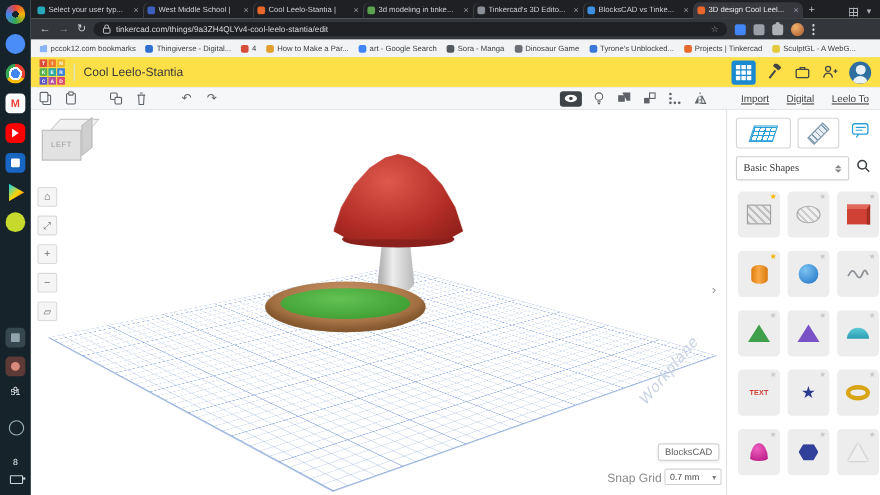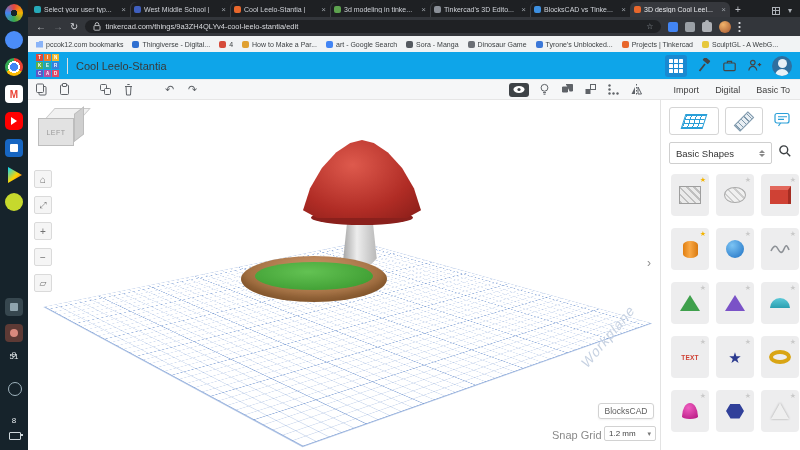--- a/index.html
+++ b/index.html
@@ -69,21 +69,21 @@
   .av-chrome{width:12px;height:12px;border-radius:50%;background:radial-gradient(circle at 35% 30%,#f2b36a,#a3552e);flex:none;}
   .kebab{width:3px;height:11px;background:radial-gradient(circle,#d5d7db 1px,transparent 1.2px) 50% 0/3px 4px repeat-y;flex:none;}
 
   .bookmarks{height:16px;background:#f1f3f4;display:flex;align-items:center;gap:9px;padding:0 8px;font-size:7px;
              color:#3c4043;border-bottom:1px solid #dadce0;white-space:nowrap;overflow:hidden;}
   .bm{display:flex;align-items:center;gap:3px;flex:none;}
   .bm-ic{width:7px;height:7px;border-radius:2px;flex:none;}
   .bm-folder{clip-path:polygon(0 20%,40% 20%,50% 0,100% 0,100% 100%,0 100%);border-radius:0;}
 
   
-  .tc-head{position:absolute;left:28px;top:52px;width:772px;height:28px;background:#0ea5e9;display:flex;align-items:center;
+  .tc-head{position:absolute;left:28px;top:52px;width:772px;height:28px;background:#fde047;display:flex;align-items:center;
            gap:8px;padding:0 8px;border-bottom:1px solid #ececec;box-sizing:border-box;z-index:5;}
   .logo{display:grid;grid-template-columns:repeat(3,7px);grid-auto-rows:7px;gap:1px;}
   .logo span{font-size:4.5px;font-weight:bold;color:#fff;display:flex;align-items:center;justify-content:center;}
   .vr{width:1px;height:16px;background:#e0e0e0;}
   .design-title{font-size:11px;color:#3a3a3a;}
   .head-right{margin-left:auto;display:flex;align-items:center;gap:10px;}
   .grid-btn{width:22px;height:22px;background:#1989d1;border-radius:3px;display:flex;align-items:center;justify-content:center;}
   .grid9{display:grid;grid-template-columns:repeat(3,4px);grid-auto-rows:4px;gap:1px;}
   .grid9 i{background:#fff;border-radius:0.5px;}
   .av-user{width:20px;height:20px;border-radius:50%;background:#2f6f9f;display:flex;align-items:flex-end;justify-content:center;overflow:hidden;}
@@ -92,21 +92,21 @@
 
   
   .tc-tools{position:absolute;left:28px;top:80px;width:772px;height:20px;background:#f6f7f8;border-bottom:1px solid #e6e6e6;
             display:flex;align-items:center;padding:0 6px;gap:8px;box-sizing:border-box;z-index:5;}
   .tbtn{display:flex;align-items:center;justify-content:center;width:15px;height:15px;color:#5f6368;}
   .tbtn svg{display:block;}
   .i-undo::before{content:"\21b6";font-size:11px;} .i-redo::before{content:"\21b7";font-size:11px;}
   .tool-sep{width:10px;}
   .tools-right{margin-left:auto;display:flex;align-items:center;gap:8px;margin-right:22px;}
   .eye-badge{width:20px;height:14px;background:#3e4347;border-radius:3px;display:flex;align-items:center;justify-content:center;}
-  .panel-actions{display:flex;align-items:center;gap:16px;padding-right:4px;font-size:9px;color:#3f3f3f;}
+  .panel-actions{display:flex;align-items:center;gap:16px;padding-right:4px;font-size:9px;color:#3f3f3f;text-decoration:underline;}
 
   
   .viewport{position:absolute;left:28px;top:100px;width:632px;height:350px;background:#fff;overflow:hidden;}
   .workplane{position:absolute;left:97px;top:0;width:430px;height:430px;
     transform:perspective(1000px) rotateX(72deg) rotateZ(-40deg);
     background-image:
       repeating-linear-gradient(0deg,rgba(96,136,202,.50) 0 1px,transparent 1px 60px),
       repeating-linear-gradient(90deg,rgba(96,136,202,.50) 0 1px,transparent 1px 60px),
       repeating-linear-gradient(0deg,rgba(96,136,202,.27) 0 1px,transparent 1px 12px),
       repeating-linear-gradient(90deg,rgba(96,136,202,.27) 0 1px,transparent 1px 12px);
@@ -158,21 +158,21 @@
   .panel-tools{display:flex;align-items:center;gap:6px;padding:7px 6px 5px 8px;}
   .pt-btn{height:28px;border:1px solid #d5d5d5;border-radius:3px;background:#fff;display:flex;align-items:center;justify-content:center;box-sizing:border-box;}
   .pt-a{width:50px;} .pt-b{width:38px;}
   .wp-icon{width:20px;height:13px;transform:skewX(-18deg);
     background:repeating-linear-gradient(0deg,#2a9fd8 0 1px,transparent 1px 4px),
                repeating-linear-gradient(90deg,#2a9fd8 0 1px,transparent 1px 5px);
     border:1px solid #2a9fd8;}
   .ruler-icon{width:18px;height:7px;background:#e8eef3;border:1px solid #7d97ab;transform:rotate(-45deg);
     background-image:repeating-linear-gradient(90deg,#7d97ab 0 1px,transparent 1px 4px);}
   .notes-btn{margin-left:auto;margin-right:3px;}
-  .cat-row{display:flex;align-items:center;gap:6px;padding:2px 8px;}
+  .cat-row{display:flex;align-items:center;gap:6px;padding:2px 8px;font-family:Liberation Serif, serif;}
   .cat-select{flex:1;height:22px;border:1px solid #cfcfcf;border-radius:2px;display:flex;align-items:center;
     justify-content:space-between;padding:0 6px;font-size:9.5px;color:#333;box-sizing:border-box;background:#fff;}
   .updown{display:flex;flex-direction:column;gap:1px;}
   .updown i{width:0;height:0;border-left:3px solid transparent;border-right:3px solid transparent;}
   .updown .u{border-bottom:3px solid #888;} .updown .d{border-top:3px solid #888;}
 
   .shape-grid{display:grid;grid-template-columns:repeat(3,38px);gap:12px 7px;padding:8px 0 0 10px;}
   .tile{width:38px;height:42px;background:#ededee;border-radius:4px;position:relative;display:flex;
         align-items:center;justify-content:center;}
   .tstar{position:absolute;top:2px;right:3px;font-size:7px;line-height:1;color:#c9c9c9;}
@@ -437,21 +437,21 @@
         <svg width="13" height="13" viewBox="0 0 13 13">
             <path d="M1.5 11L5 4v7z" fill="#5f6368"></path>
             <path d="M11.5 11L8 4v7z" fill="none" stroke="#5f6368"></path>
             <path d="M6.5 1v11" stroke="#5f6368" stroke-dasharray="1.5 1.5"></path>
           </svg>
       </span>
     </span>
     <span class="panel-actions" data-interactable="false">
       <span data-interactable="true">Import</span>
       <span data-interactable="true">Digital</span>
-      <span data-interactable="true">Basic To</span>
+      <span data-interactable="true">Leelo To</span>
     </span>
   </div>
 
   <div class="viewport" data-interactable="true">
     <div class="workplane" data-interactable="true"></div>
     <div class="watermark" data-interactable="false">Workplane</div>
 
     <div class="stem" data-interactable="true"></div>
     <div class="cap-under" data-interactable="false"></div>
     <div class="cap" data-interactable="true"></div>
@@ -472,21 +472,21 @@
       <span class="nbtn i-zin" data-interactable="true"></span>
       <span class="nbtn i-zout" data-interactable="true"></span>
       <span class="nbtn i-persp" data-interactable="true"></span>
     </div>
 
     <span class="collapse" data-interactable="true"></span>
 
     <div class="settings-btn" data-interactable="true">BlocksCAD</div>
     <span class="snap-label" data-interactable="false">Snap Grid</span>
     <div class="snap-dd" data-interactable="true">
-      <span data-interactable="false">1.2 mm</span>
+      <span data-interactable="false">0.7 mm</span>
       <span class="dd-caret" data-interactable="false"></span>
     </div>
   </div>
 
   <div class="panel" data-interactable="false">
     <div class="panel-tools" data-interactable="false">
       <span class="pt-btn pt-a" data-interactable="true">
         <span class="wp-icon" data-interactable="false"></span>
       </span>
       <span class="pt-btn pt-b" data-interactable="true">

